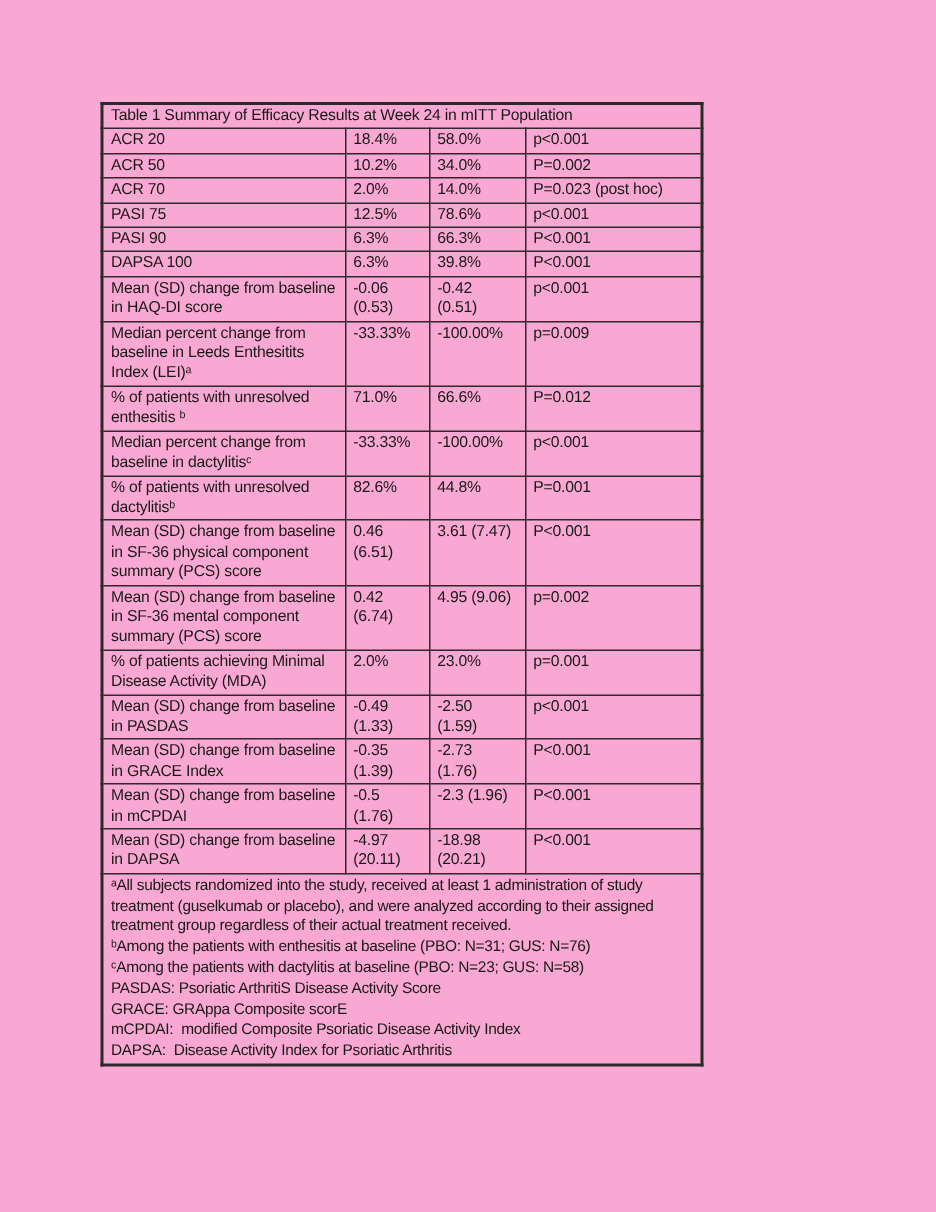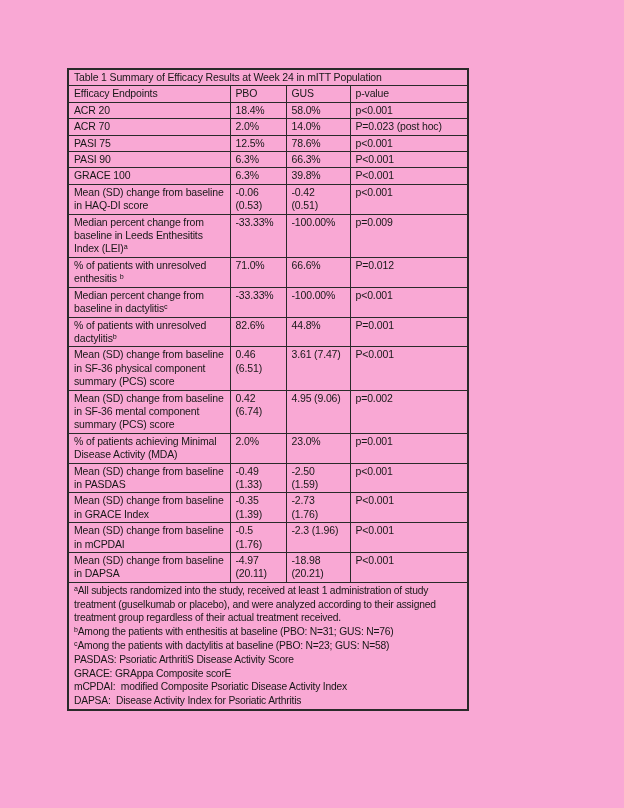--- a/index.html
+++ b/index.html
@@ -59,34 +59,34 @@
     <colgroup>
       <col style="width:162px">
       <col style="width:56px">
       <col style="width:64px">
       <col style="width:118px">
     </colgroup>
     <tbody id="table-body">
       <tr>
         <td colspan="4" class="title-cell">Table 1 Summary of Efficacy Results at Week 24 in mITT Population</td>
       </tr>
-      <tr>
-        <td>Efficacy Endpoints</td>
-        <td>PBO</td>
-        <td>GUS</td>
-        <td>p-value</td>
-      </tr>
 
   <tr>
     <td>ACR 20</td>
     <td>18.4%</td>
     <td>58.0%</td>
     <td>p&lt;0.001</td>
   </tr>
 
+  <tr>
+    <td>ACR 50</td>
+    <td>10.2%</td>
+    <td>34.0%</td>
+    <td>P=0.002</td>
+  </tr>
 
   <tr>
     <td>ACR 70</td>
     <td>2.0%</td>
     <td>14.0%</td>
     <td>P=0.023 (post hoc)</td>
   </tr>
 
   <tr>
     <td>PASI 75</td>
@@ -96,21 +96,21 @@
   </tr>
 
   <tr>
     <td>PASI 90</td>
     <td>6.3%</td>
     <td>66.3%</td>
     <td>P&lt;0.001</td>
   </tr>
 
   <tr>
-    <td>GRACE 100</td>
+    <td>DAPSA 100</td>
     <td>6.3%</td>
     <td>39.8%</td>
     <td>P&lt;0.001</td>
   </tr>
 
   <tr>
     <td>Mean (SD) change from baseline
 in HAQ-DI score</td>
     <td>-0.06
 (0.53)</td>

